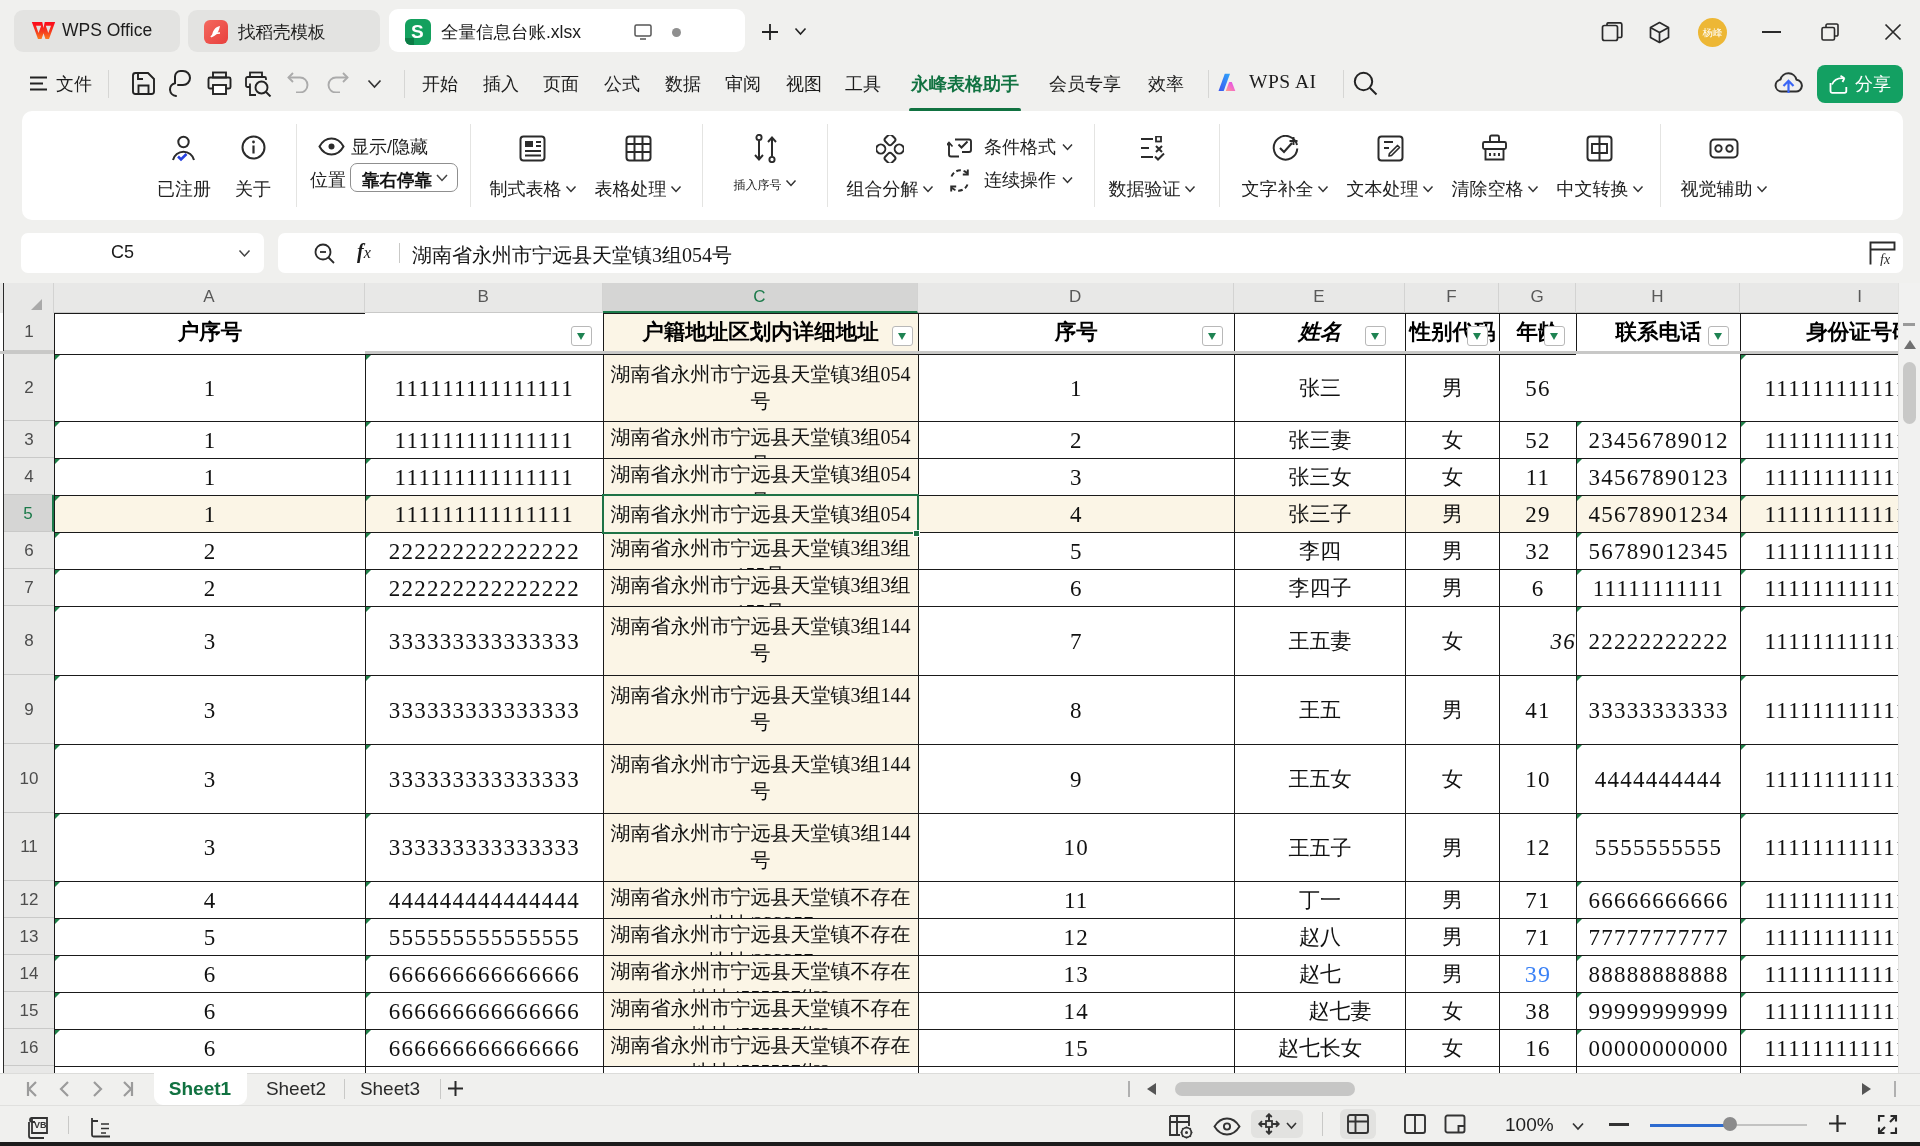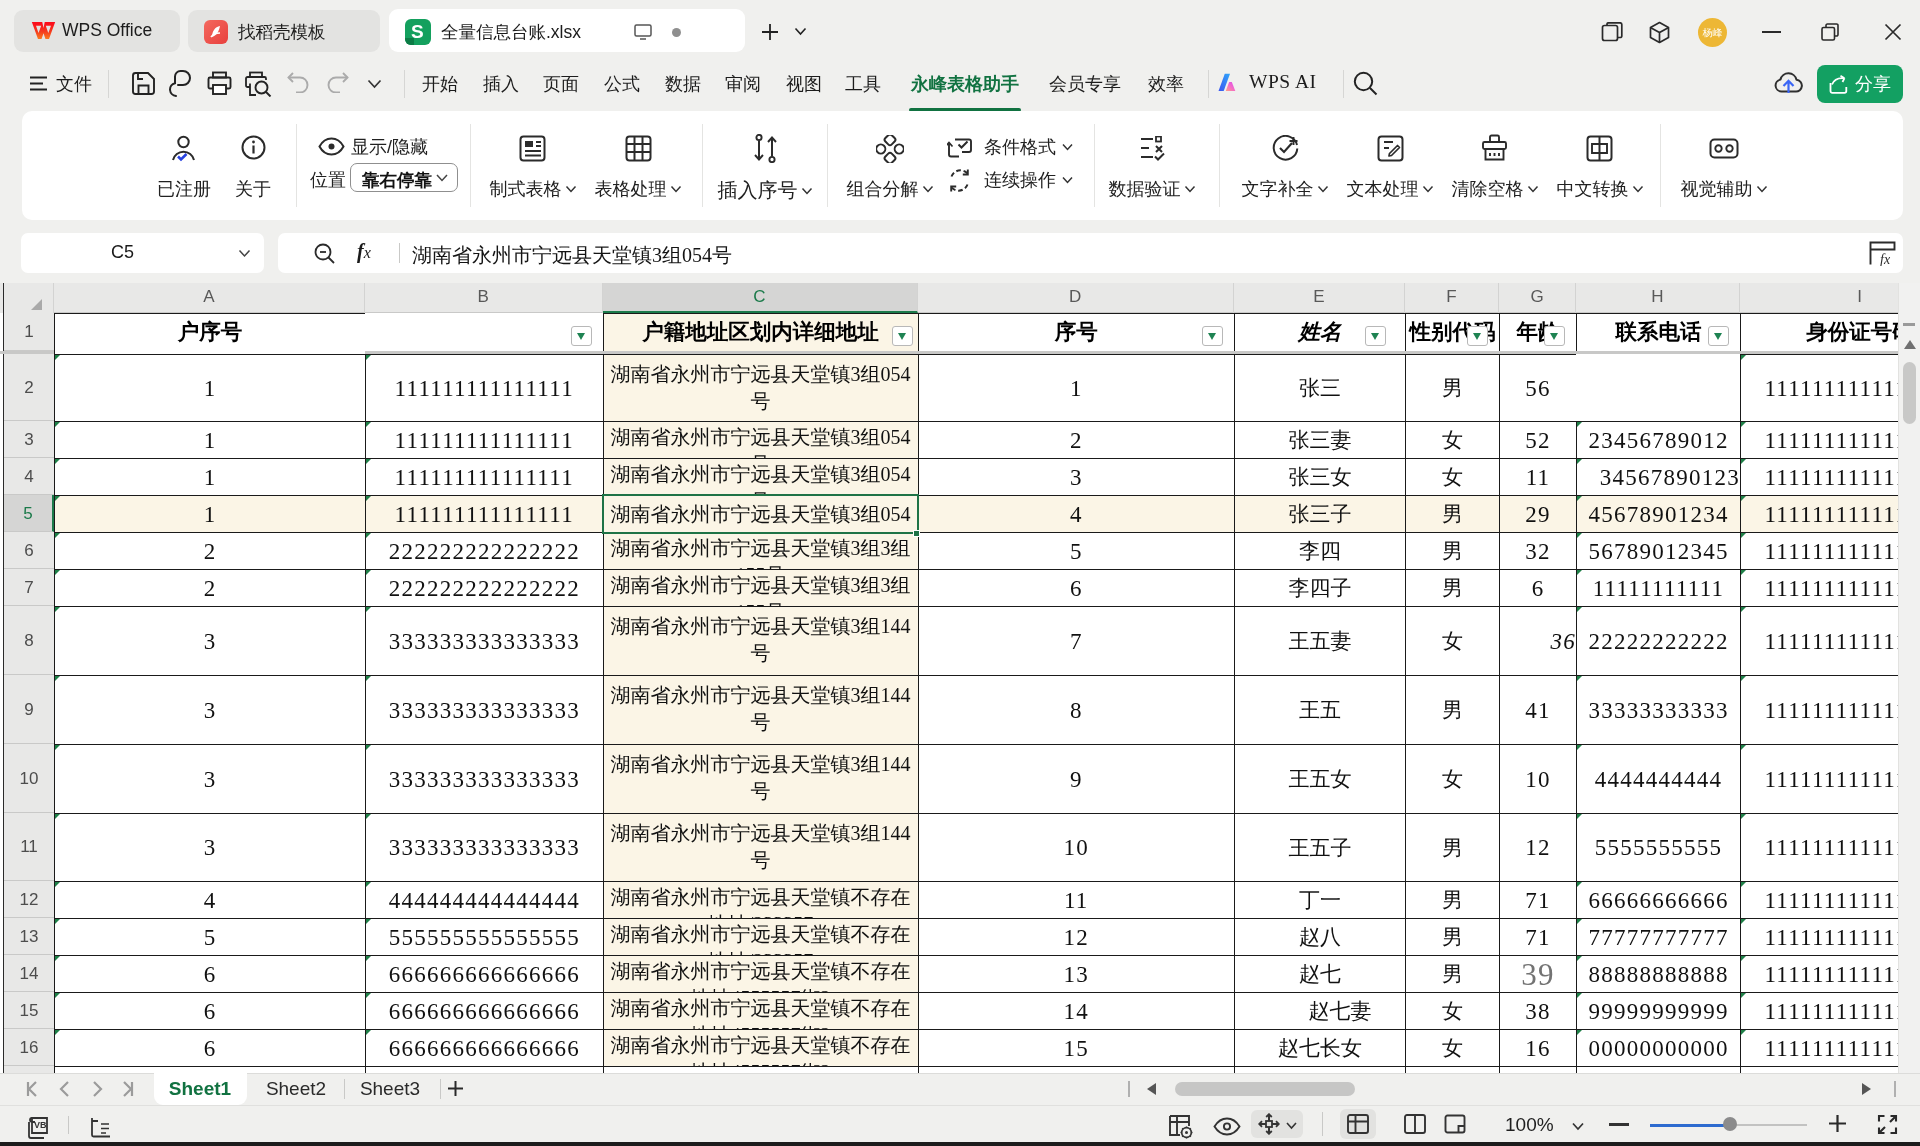--- a/index.html
+++ b/index.html
@@ -195,21 +195,21 @@
       <path d="M1 1.5 L5.5 6.5 L10 1.5" stroke="#333" stroke-width="1.5" fill="none"></path>
     </svg></div>
 <svg class="abs" style="left:753px;top:134px;" width="25" height="29" viewBox="0 0 25 29">
 <circle cx="6" cy="3.5" r="2.6" stroke="#2b2b2b" stroke-width="1.9" fill="none"></circle>
 <path d="M6 6.5 L6 24.5" stroke="#2b2b2b" stroke-width="2"></path>
     <path d="M2 21 L6 25.5 L10 21" stroke="#2b2b2b" stroke-width="1.9" fill="none"></path>
 <circle cx="19" cy="25.5" r="2.6" stroke="#2b2b2b" stroke-width="1.9" fill="none"></circle>
 <path d="M19 22.5 L19 4.5" stroke="#2b2b2b" stroke-width="2"></path>
     <path d="M15 8 L19 3.5 L23 8" stroke="#2b2b2b" stroke-width="1.9" fill="none"></path>
   </svg>
-<div class="abs" style="left:765px;top:177px;font-size:20px;color:#212121;transform:translateX(-50%);white-space:nowrap;">插入序号<svg style="display:inline-block;margin-left:4px;margin-bottom:2px;" width="11" height="8" viewBox="0 0 11 8">
+<div class="abs" style="left:765px;top:177px;font-size:12px;color:#212121;transform:translateX(-50%);white-space:nowrap;">插入序号<svg style="display:inline-block;margin-left:4px;margin-bottom:2px;" width="11" height="8" viewBox="0 0 11 8">
       <path d="M1 1.5 L5.5 6.5 L10 1.5" stroke="#333" stroke-width="1.5" fill="none"></path>
     </svg></div>
 <svg class="abs" style="left:876px;top:135px;" width="28" height="28" viewBox="0 0 28 28">
 <g transform="rotate(45 14 14)">
       <rect x="3" y="3" width="9" height="9" rx="2.5" stroke="#2b2b2b" stroke-width="2" fill="none"></rect>
 <rect x="16" y="3" width="9" height="9" rx="4.5" stroke="#2b2b2b" stroke-width="2" fill="none"></rect>
 <rect x="3" y="16" width="9" height="9" rx="4.5" stroke="#2b2b2b" stroke-width="2" fill="none"></rect>
 <rect x="16" y="16" width="9" height="9" rx="2.5" stroke="#2b2b2b" stroke-width="2" fill="none"></rect>
     </g>
   </svg>
@@ -450,21 +450,21 @@
       <div style="font-family:'Liberation Serif',serif;font-size:21px;color:#111;text-align:center;line-height:37px;white-space:nowrap;">张三女</div>
     </div>
 <div class="abs" style="left:1405px;top:175px;width:94px;height:37px;background:#fff;border-left:1.2px solid #1a1a1a;border-top:1.2px solid #1a1a1a;overflow:hidden;">
       <div style="font-family:'Liberation Serif',serif;font-size:21px;color:#111;text-align:center;line-height:37px;white-space:nowrap;">女</div>
     </div>
 <div class="abs" style="left:1499px;top:175px;width:77px;height:37px;background:#fff;border-left:1.2px solid #1a1a1a;border-top:1.2px solid #1a1a1a;overflow:hidden;">
       <div style="font-family:'Liberation Serif',serif;font-size:23px;letter-spacing:1.25px;color:#111;text-align:center;line-height:37px;white-space:nowrap;">11</div>
     </div>
 <div class="abs" style="left:1576px;top:175px;width:164px;height:37px;background:#fff;border-left:1.2px solid #1a1a1a;border-top:1.2px solid #1a1a1a;overflow:hidden;">
       <span class="tri" style="left:0;top:0;"></span>
-      <div style="font-family:'Liberation Serif',serif;font-size:23px;letter-spacing:1.25px;color:#111;text-align:right;line-height:37px;white-space:nowrap;">34567890123</div>
+      <div style="font-family:'Liberation Serif',serif;font-size:23px;letter-spacing:1.25px;color:#111;text-align:center;line-height:37px;white-space:nowrap;">34567890123</div>
     </div>
 <div class="abs" style="left:1740px;top:175px;width:240px;height:37px;background:#fff;border-left:1.2px solid #1a1a1a;border-top:1.2px solid #1a1a1a;border-right:1.2px solid #1a1a1a;overflow:hidden;">
       <span class="tri" style="left:0;top:0;"></span>
       <div style="font-family:'Liberation Serif',serif;font-size:23px;letter-spacing:1.25px;color:#111;text-align:center;line-height:37px;white-space:nowrap;">1111111111111111</div>
     </div>
 <div class="abs" style="left:54px;top:212px;width:311px;height:37px;background:#fbf5e6;border-left:1.2px solid #1a1a1a;border-top:1.2px solid #1a1a1a;overflow:hidden;">
       <span class="tri" style="left:0;top:0;"></span>
       <div style="font-family:'Liberation Serif',serif;font-size:23px;letter-spacing:1.25px;color:#111;text-align:center;line-height:37px;white-space:nowrap;">1</div>
     </div>
 <div class="abs" style="left:365px;top:212px;width:237.5px;height:37px;background:#fbf5e6;border-left:1.2px solid #1a1a1a;border-top:1.2px solid #1a1a1a;overflow:hidden;">
@@ -756,21 +756,21 @@
 <div class="abs" style="left:917.5px;top:672px;width:316.5px;height:37px;background:#fff;border-left:1.2px solid #1a1a1a;border-top:1.2px solid #1a1a1a;overflow:hidden;">
       <div style="font-family:'Liberation Serif',serif;font-size:23px;letter-spacing:1.25px;color:#111;text-align:center;line-height:37px;white-space:nowrap;">13</div>
     </div>
 <div class="abs" style="left:1234px;top:672px;width:171px;height:37px;background:#fff;border-left:1.2px solid #1a1a1a;border-top:1.2px solid #1a1a1a;overflow:hidden;">
       <div style="font-family:'Liberation Serif',serif;font-size:21px;color:#111;text-align:center;line-height:37px;white-space:nowrap;">赵七</div>
     </div>
 <div class="abs" style="left:1405px;top:672px;width:94px;height:37px;background:#fff;border-left:1.2px solid #1a1a1a;border-top:1.2px solid #1a1a1a;overflow:hidden;">
       <div style="font-family:'Liberation Serif',serif;font-size:21px;color:#111;text-align:center;line-height:37px;white-space:nowrap;">男</div>
     </div>
 <div class="abs" style="left:1499px;top:672px;width:77px;height:37px;background:#fff;border-left:1.2px solid #1a1a1a;border-top:1.2px solid #1a1a1a;overflow:hidden;">
-      <div style="font-family:'Liberation Serif',serif;font-size:31px;letter-spacing:1.25px;color:#737373;text-align:center;line-height:37px;white-space:nowrap;">39</div>
+      <div style="font-family:'Liberation Serif',serif;font-size:24px;letter-spacing:1.25px;color:#3b82f6;text-align:center;line-height:37px;white-space:nowrap;">39</div>
     </div>
 <div class="abs" style="left:1576px;top:672px;width:164px;height:37px;background:#fff;border-left:1.2px solid #1a1a1a;border-top:1.2px solid #1a1a1a;overflow:hidden;">
       <span class="tri" style="left:0;top:0;"></span>
       <div style="font-family:'Liberation Serif',serif;font-size:23px;letter-spacing:1.25px;color:#111;text-align:center;line-height:37px;white-space:nowrap;">88888888888</div>
     </div>
 <div class="abs" style="left:1740px;top:672px;width:240px;height:37px;background:#fff;border-left:1.2px solid #1a1a1a;border-top:1.2px solid #1a1a1a;border-right:1.2px solid #1a1a1a;overflow:hidden;">
       <span class="tri" style="left:0;top:0;"></span>
       <div style="font-family:'Liberation Serif',serif;font-size:23px;letter-spacing:1.25px;color:#111;text-align:center;line-height:37px;white-space:nowrap;">1111111111111111</div>
     </div>
 <div class="abs" style="left:54px;top:709px;width:311px;height:37px;background:#fff;border-left:1.2px solid #1a1a1a;border-top:1.2px solid #1a1a1a;overflow:hidden;">

